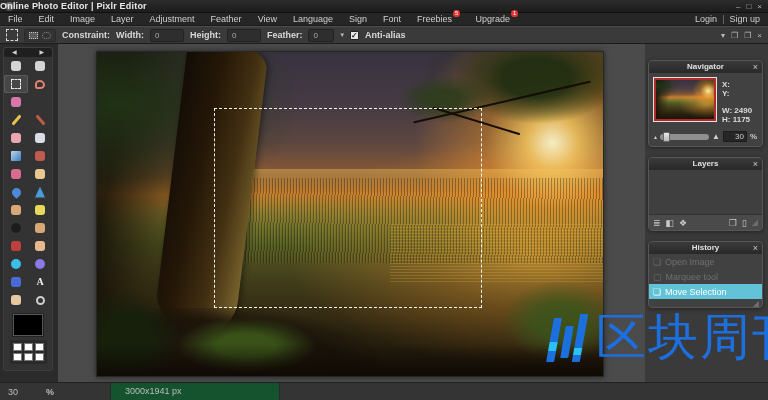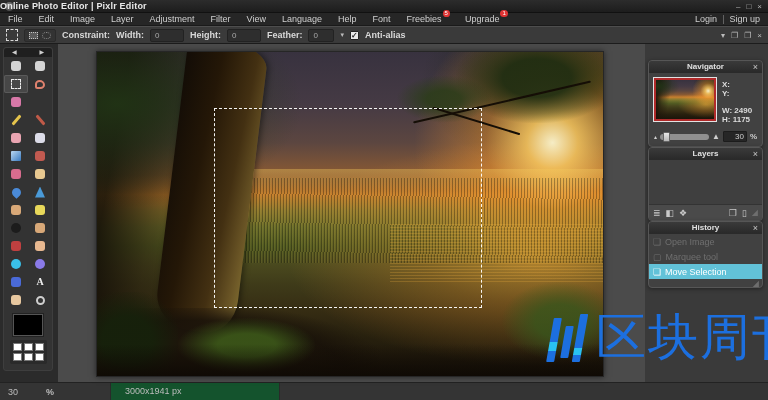--- a/index.html
+++ b/index.html
@@ -83,21 +83,21 @@
       border-radius:42% 58% 38% 46% / 6% 8% 12% 12%; box-shadow:2px 0 6px rgba(0,0,0,.45); }
   .roots { position:absolute; left:0%; bottom:-7%; width:56%; height:28%; background:radial-gradient(ellipse at 35% 75%, #1d150b 38%, rgba(24,17,9,.85) 58%, transparent 76%); }
   .fg-strip { position:absolute; left:0; bottom:0; width:100%; height:10%; background:linear-gradient(180deg, transparent, rgba(14,9,4,.9)); }
   .plants-mid { position:absolute; left:16%; bottom:1%; width:27%; height:17%; background:radial-gradient(ellipse, rgba(62,92,26,.85) 30%, transparent 72%); }
   .plants-right { position:absolute; right:-3%; bottom:5%; width:23%; height:24%; background:radial-gradient(ellipse, rgba(56,86,28,.8) 30%, transparent 72%); }
   .plants-left { position:absolute; left:-4%; bottom:-4%; width:20%; height:30%; background:radial-gradient(ellipse, rgba(22,33,11,.95) 35%, transparent 75%); }
   .selection-rect { position:absolute; left:117px; top:56px; width:268px; height:200px; border:1px dashed rgba(255,255,255,.95); }
 
   
   .rightcol { width:123px; background:#3a3a3a; padding:16px 5px 0 3px; }
-  .panel { background:#414141; border:1px solid #565656; border-radius:4px; box-shadow:0 1px 4px rgba(0,0,0,.4); overflow:hidden; }
+  .panel { background:#414141; border:1px solid #565656; border-radius:4px; box-shadow:0 1px 4px rgba(0,0,0,.4); margin-bottom:10px; overflow:hidden; }
   .panel-title { height:12px; background:linear-gradient(#3a3a3a,#2a2a2a); display:flex; align-items:center; position:relative; border-bottom:1px solid #2a2a2a; }
   .panel-title .pt-text { flex:1; text-align:center; font-size:8px; font-weight:bold; color:#e0e0e0; }
   .panel-close { position:absolute; right:4px; top:0; font-size:9px; line-height:12px; color:#c8c8c8; }
 
   
   .nav-body { padding:5px 5px 4px; }
   .nav-top { display:flex; gap:6px; }
   .nav-thumb { width:62px; height:43px; border:2px solid #b02a2a; box-shadow:0 0 0 1px #e3e3e3; }
   .nav-info { font-size:8px; font-weight:bold; color:#dcdcdc; line-height:9px; padding-top:2px; }
   .nav-info .gap { height:8px; }
@@ -158,24 +158,24 @@
     </div>
   </div>
 
   <div class="menubar" data-name="menu-bar">
     <div id="menu-items" style="display:flex;">
         <span class="menu-item" data-name="menu-file">File</span>
         <span class="menu-item" data-name="menu-edit">Edit</span>
         <span class="menu-item" data-name="menu-image">Image</span>
         <span class="menu-item" data-name="menu-layer">Layer</span>
         <span class="menu-item" data-name="menu-adjustment">Adjustment</span>
-        <span class="menu-item" data-name="menu-filter">Filter</span>
+        <span class="menu-item" data-name="menu-filter">Feather</span>
         <span class="menu-item" data-name="menu-view">View</span>
         <span class="menu-item" data-name="menu-language">Language</span>
-        <span class="menu-item" data-name="menu-help">Help</span>
+        <span class="menu-item" data-name="menu-help">Sign</span>
         <span class="menu-item" data-name="menu-font">Font</span>
         <span class="menu-item" data-name="menu-freebies">Freebies<sup class="badge" data-name="menu-badge">5</sup></span>
         <span class="menu-item" data-name="menu-upgrade">Upgrade<sup class="badge" data-name="menu-badge">1</sup></span>
       </div>
     <div class="menu-right">
       <span data-name="login-link">Login</span>
       <span class="sep" data-name="login-divider">|</span>
       <span data-name="signup-link">Sign up</span>
     </div>
   </div>

